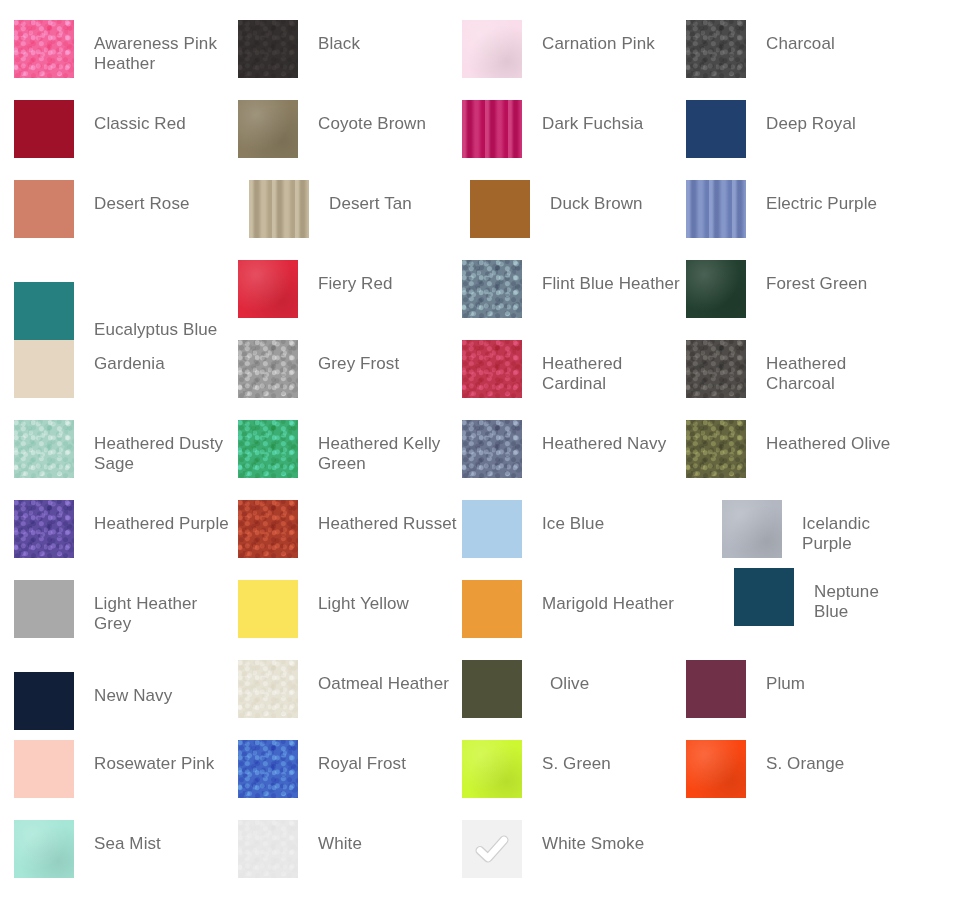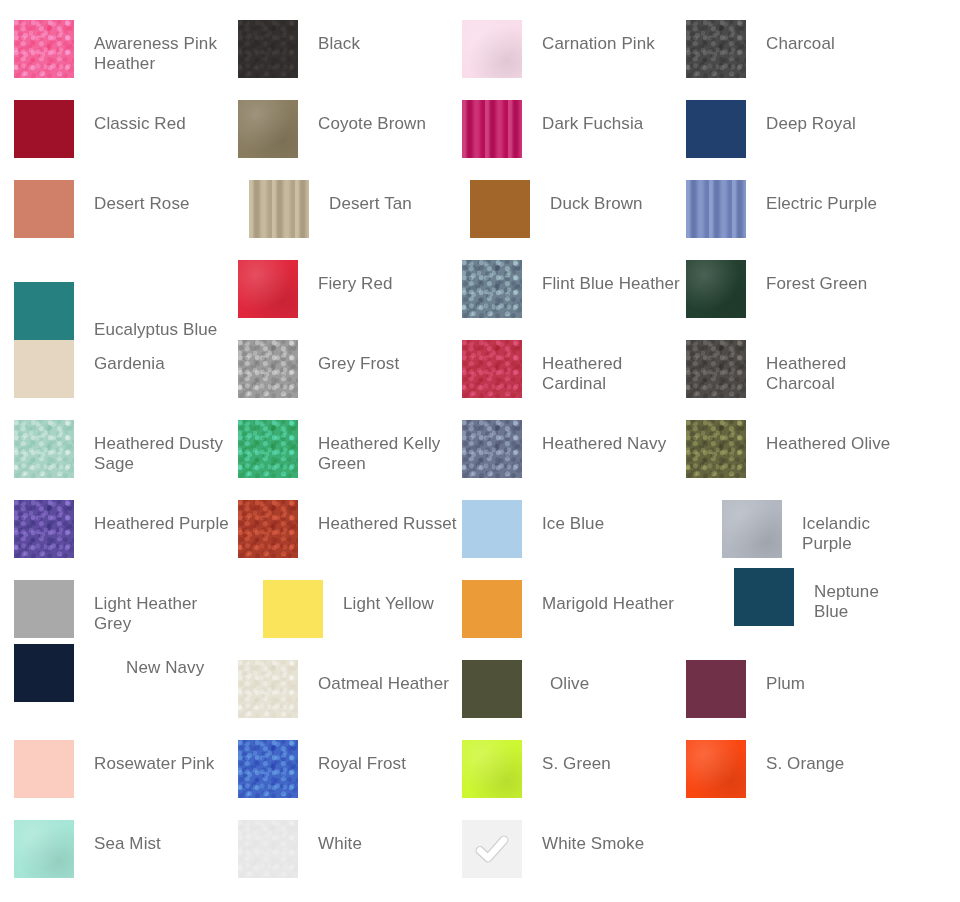--- a/index.html
+++ b/index.html
@@ -225,33 +225,33 @@
       <div class="swatch-label">Ice Blue</div>
     </div>
     <div class="swatch-option two-line" style="left: 686px; top: 500px; padding-left: 36px;">
       <div class="swatch-chip tex-soft" style="background-color: rgb(178, 183, 193);"></div>
       <div class="swatch-label">Icelandic Purple</div>
     </div>
     <div class="swatch-option two-line" style="left: 14px; top: 580px;">
       <div class="swatch-chip tex-flat" style="background-color: rgb(169, 169, 169);"></div>
       <div class="swatch-label">Light Heather Grey</div>
     </div>
-    <div class="swatch-option two-line" style="left: 238px; top: 580px; margin-left: 25px;">
+    <div class="swatch-option two-line" style="left: 238px; top: 580px;">
       <div class="swatch-chip tex-flat" style="background-color: rgb(250, 228, 91);"></div>
       <div class="swatch-label">Light Yellow</div>
     </div>
     <div class="swatch-option two-line" style="left: 462px; top: 580px;">
       <div class="swatch-chip tex-flat" style="background-color: rgb(235, 155, 56);"></div>
       <div class="swatch-label">Marigold Heather</div>
     </div>
     <div class="swatch-option two-line" style="left: 686px; top: 568px; padding-left: 48px;">
       <div class="swatch-chip tex-flat" style="background-color: rgb(23, 71, 95);"></div>
       <div class="swatch-label">Neptune Blue</div>
     </div>
-    <div class="swatch-option two-line" style="left: 14px; top: 644px; gap: 32px;">
+    <div class="swatch-option two-line" style="left: 14px; top: 672px;">
       <div class="swatch-chip tex-flat" style="background-color: rgb(18, 31, 56);"></div>
       <div class="swatch-label">New Navy</div>
     </div>
     <div class="swatch-option two-line" style="left: 238px; top: 660px;">
       <div class="swatch-chip tex-heather tex-heather-strong" style="background-color: rgb(230, 226, 212);"></div>
       <div class="swatch-label">Oatmeal Heather</div>
     </div>
     <div class="swatch-option two-line" style="left: 462px; top: 660px; gap: 8px;">
       <div class="swatch-chip tex-flat" style="background-color: rgb(79, 81, 56);"></div>
       <div class="swatch-label">Olive</div>

